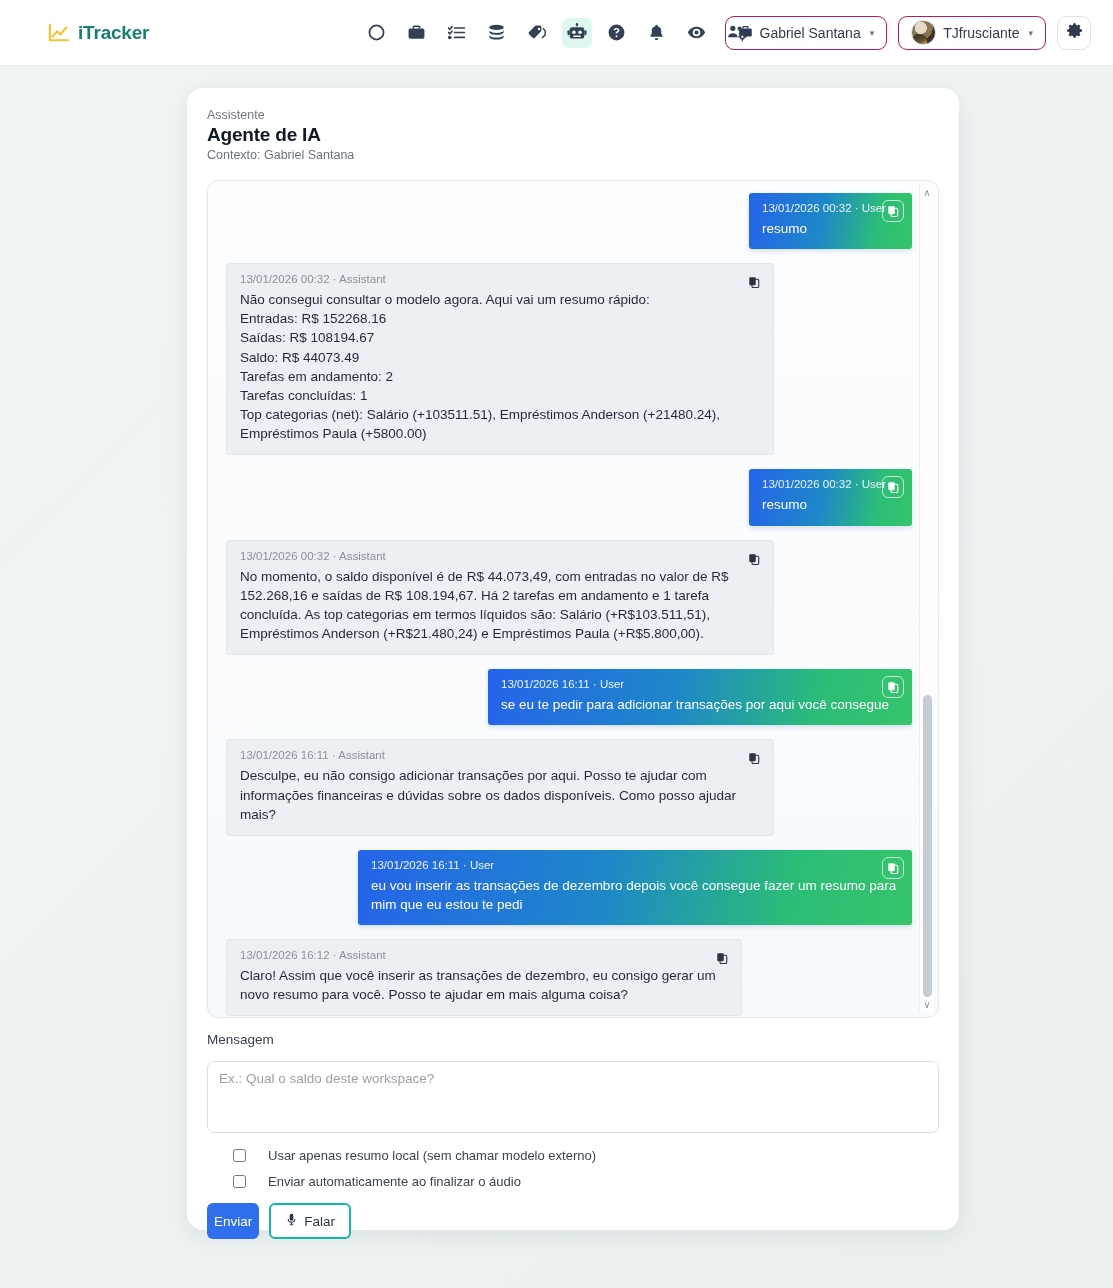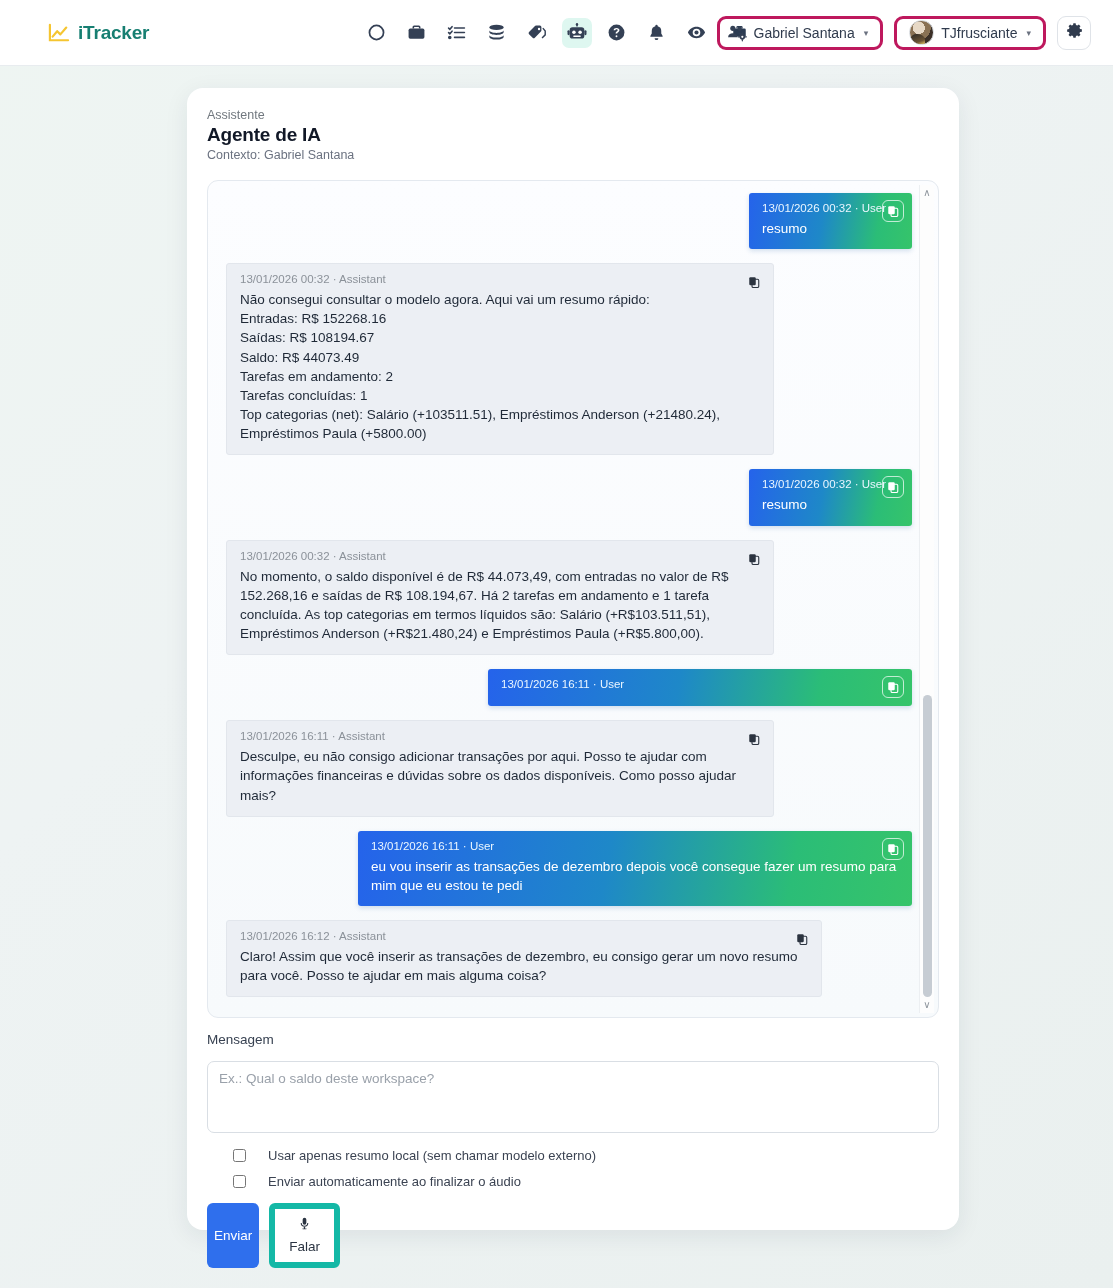--- a/index.html
+++ b/index.html
@@ -27,21 +27,21 @@
   .navicon{
     width:30px; height:30px; border-radius:7px;
     display:flex; align-items:center; justify-content:center;
     color:#344055; cursor:pointer;
   }
   .navicon svg{ display:block; }
   .navicon.active{ background:#def7f0; }
 
   .topright{ margin-left:auto; display:flex; align-items:center; gap:11px; }
   .pill{
-    height:34px; border:3px solid #be185d; border-radius:9px; background:#fff;
+    height:34px; border:1px solid #be185d; border-radius:9px; background:#fff;
     display:flex; align-items:center; gap:7px; padding:13px 12px;
     font-size:14px; color:#303b4d; cursor:pointer; white-space:nowrap;
   }
   .pill .caret{ font-size:9px; color:#6b7280; margin-left:2px; }
   .avatar{
     width:25px; height:25px; border-radius:50%; flex:none; overflow:hidden;
     background:radial-gradient(circle at 38% 30%, #e7d9c6 0 28%, #8a7254 29% 55%, #3b3027 56% 100%);
     border:1px solid #d6dade;
     position:relative;
   }
@@ -104,21 +104,21 @@
   .bubble.user .copybtn{ border:1px solid rgba(255,255,255,.7); color:#fff; }
   .bubble.assistant .copybtn{ border:none; color:#2c3440; }
 
   
   .w-sm{ width:163px; }
   .w-lg{ width:424px; }
   .w-xl{ width:554px; }
   .w-asst-1{ width:548px; }
   .w-asst-2{ width:548px; }
   .w-asst-3{ width:548px; }
-  .w-asst-4{ width:596px; }
+  .w-asst-4{ width:516px; }
 
   
   .scrollbar{
     position:absolute; right:4px; top:4px; bottom:4px; width:15px;
     background:#fdfdfd; border-left:1px solid #eceff2;
     display:flex; flex-direction:column; align-items:center;
   }
   .sb-arrow{ font-size:10px; color:#8e959d; line-height:1; padding:3px 0; user-select:none; }
   .sb-track{ flex:1; width:100%; position:relative; }
   .sb-thumb{
@@ -138,23 +138,23 @@
   .textarea::placeholder{ color:#9aa1aa; }
   .checkrow{ display:flex; align-items:center; gap:22px; margin-top:11px;padding-left:26px; }
   .checkrow input[type=checkbox]{ width:13px; height:13px; margin:0; accent-color:#2563eb; }
   .checkrow label{ font-size:13px; color:#3b4352; }
   .btnrow{ display:flex; gap:10px; margin-top:14px; }
   .btn-primary{
     background:#2f6fed; color:#fff; border:none; border-radius:6px;
     padding:8px 7px; font-size:13.5px; cursor:pointer; font-family:inherit;
   }
   .btn-ghost{
-    background:#fff; color:#2b3442; border:6px solid #14b8a6; border-radius:6px;
+    background:#fff; color:#2b3442; border:2px solid #14b8a6; border-radius:6px;
     padding:8px 14px; font-size:13.5px; cursor:pointer; font-family:inherit;
-    display:flex; align-items:center; gap:6px;flex-direction:column;
+    display:flex; align-items:flex-end; gap:6px;
   }
 </style>
 </head>
 <body>
 
 <div class="topnav">
 
   <div class="brand">
     <span>
       <svg class="brand-icon" viewBox="0 0 24 22">
@@ -346,20 +346,21 @@
               <svg width="12" height="12" viewBox="0 0 24 24" fill="currentColor">
                 <rect x="2.5" y="2.5" width="13" height="16" rx="2.4"></rect>
                 <rect x="8" y="6.5" width="13.5" height="16.5" rx="2.6" fill="none" stroke="currentColor" stroke-width="2.2"></rect>
               </svg>
             </div>
           </div>
         </div>
         <div class="msgrow user">
           <div class="bubble user w-lg">
             <span class="meta">13/01/2026 16:11 · User</span>
+            <div class="body">se eu te pedir para adicionar transações por aqui você consegue</div>
             <div class="copybtn">
               <svg width="12" height="12" viewBox="0 0 24 24" fill="currentColor">
                 <rect x="2.5" y="2.5" width="13" height="16" rx="2.4"></rect>
                 <rect x="8" y="6.5" width="13.5" height="16.5" rx="2.6" fill="none" stroke="currentColor" stroke-width="2.2"></rect>
               </svg>
             </div>
           </div>
         </div>
         <div class="msgrow assistant">
           <div class="bubble assistant w-asst-3">

